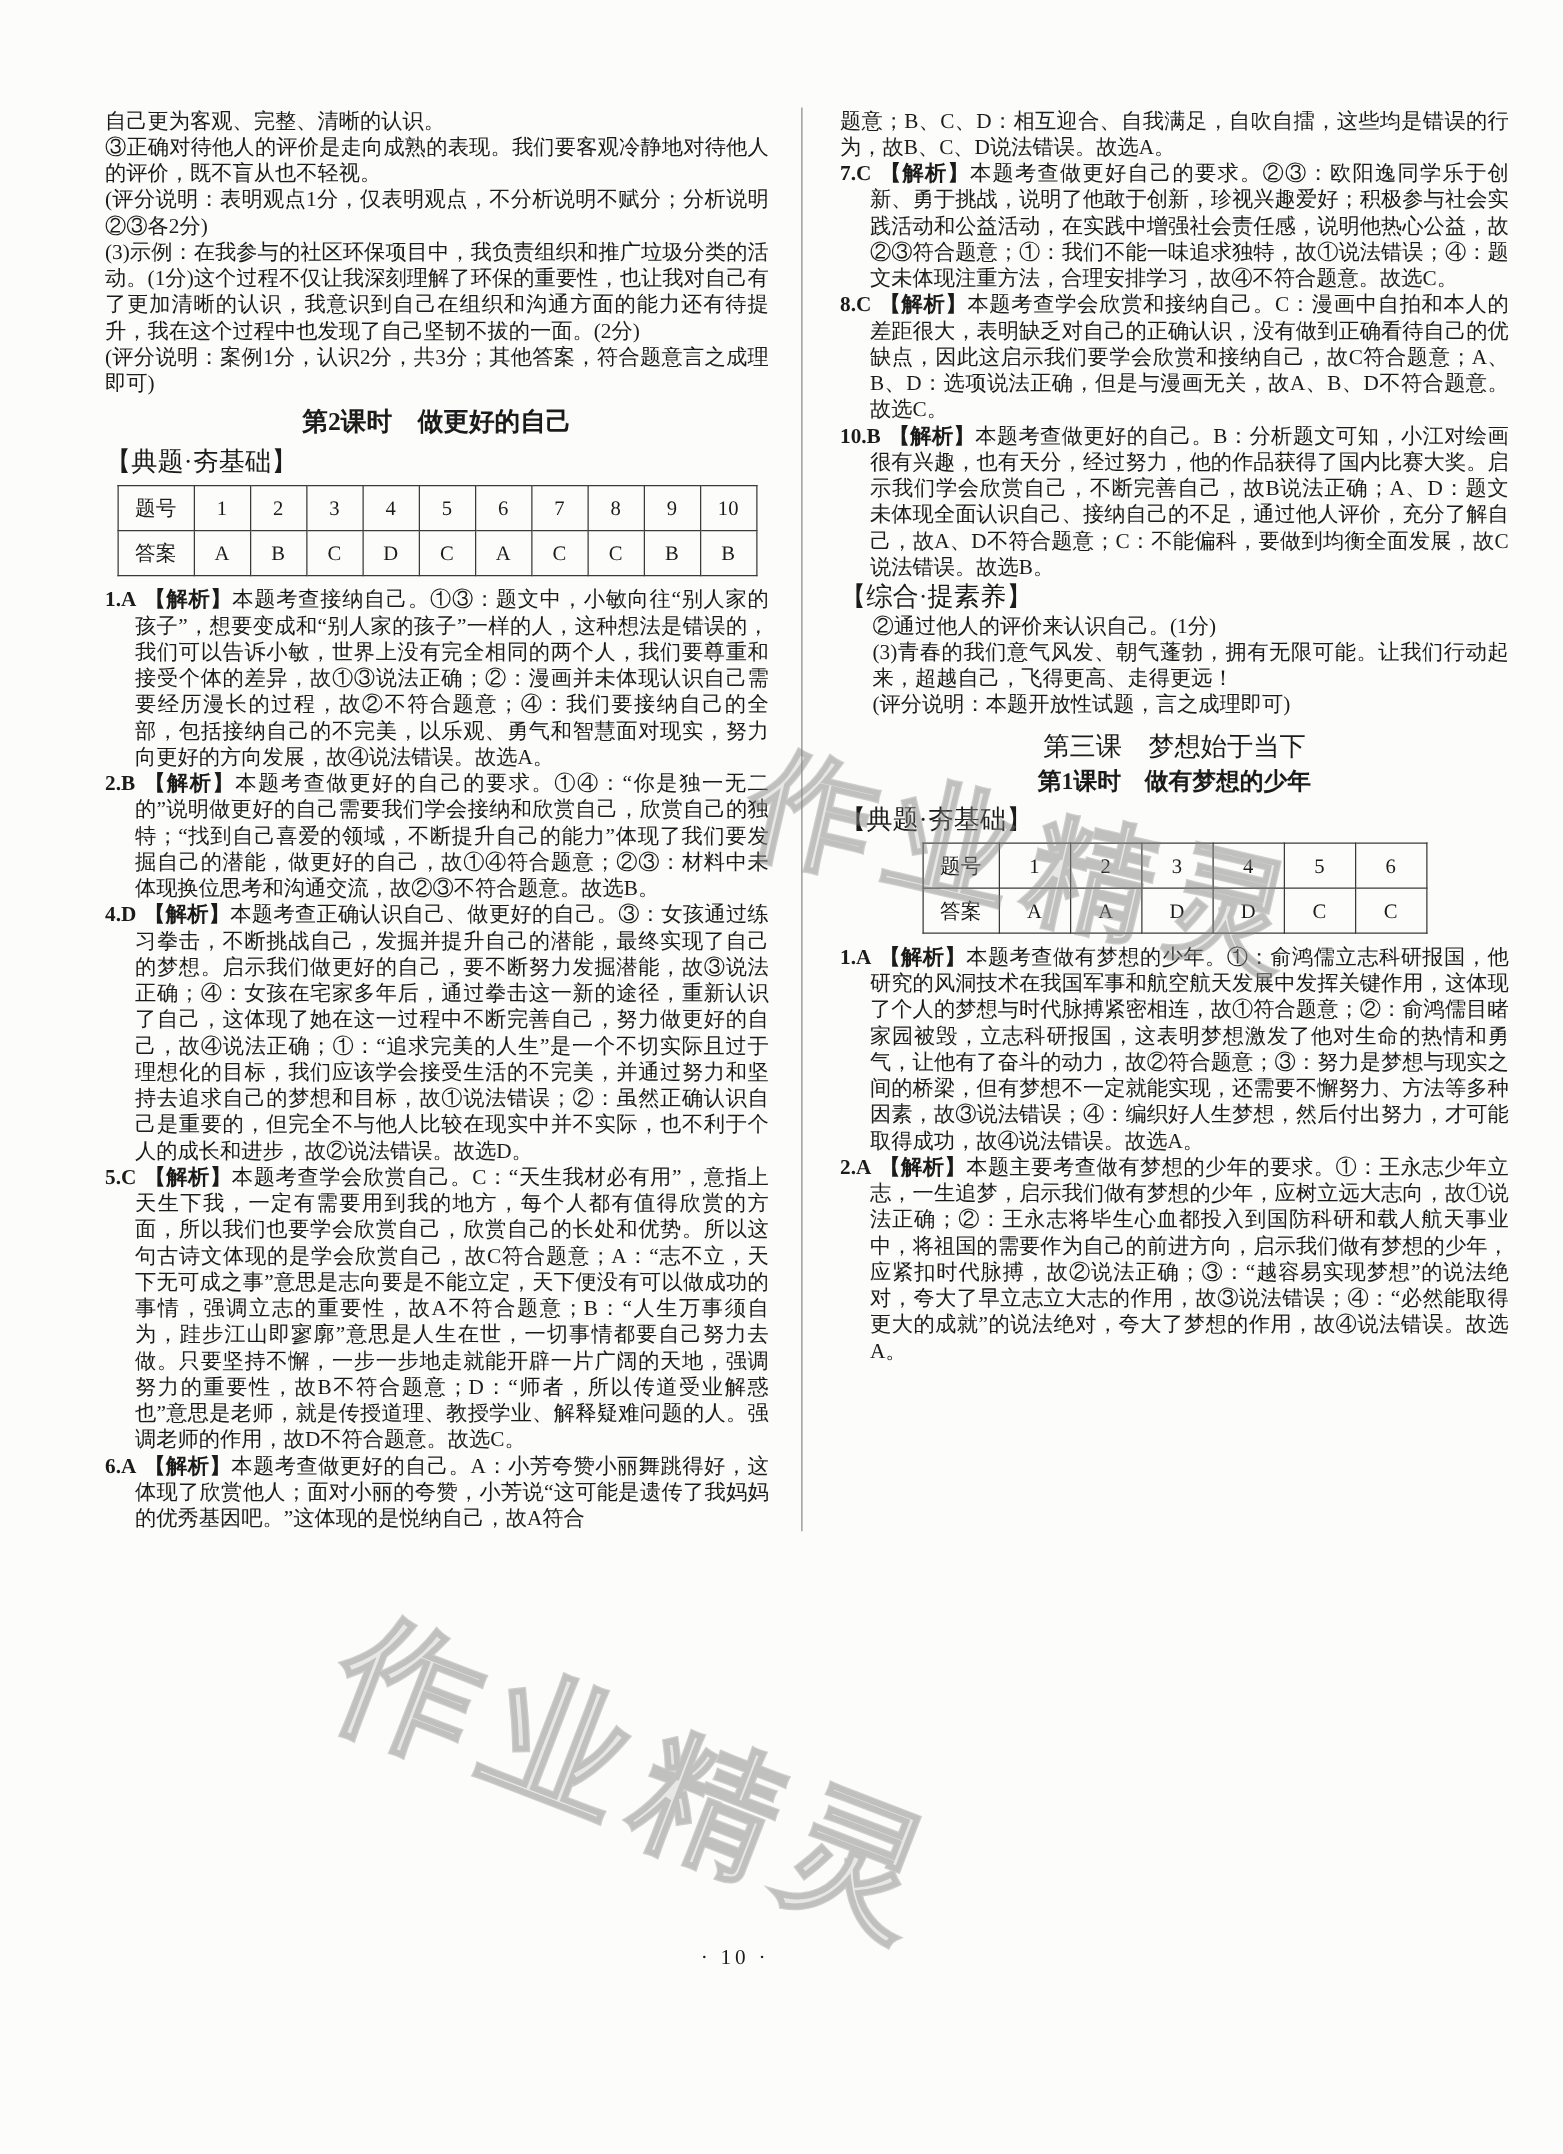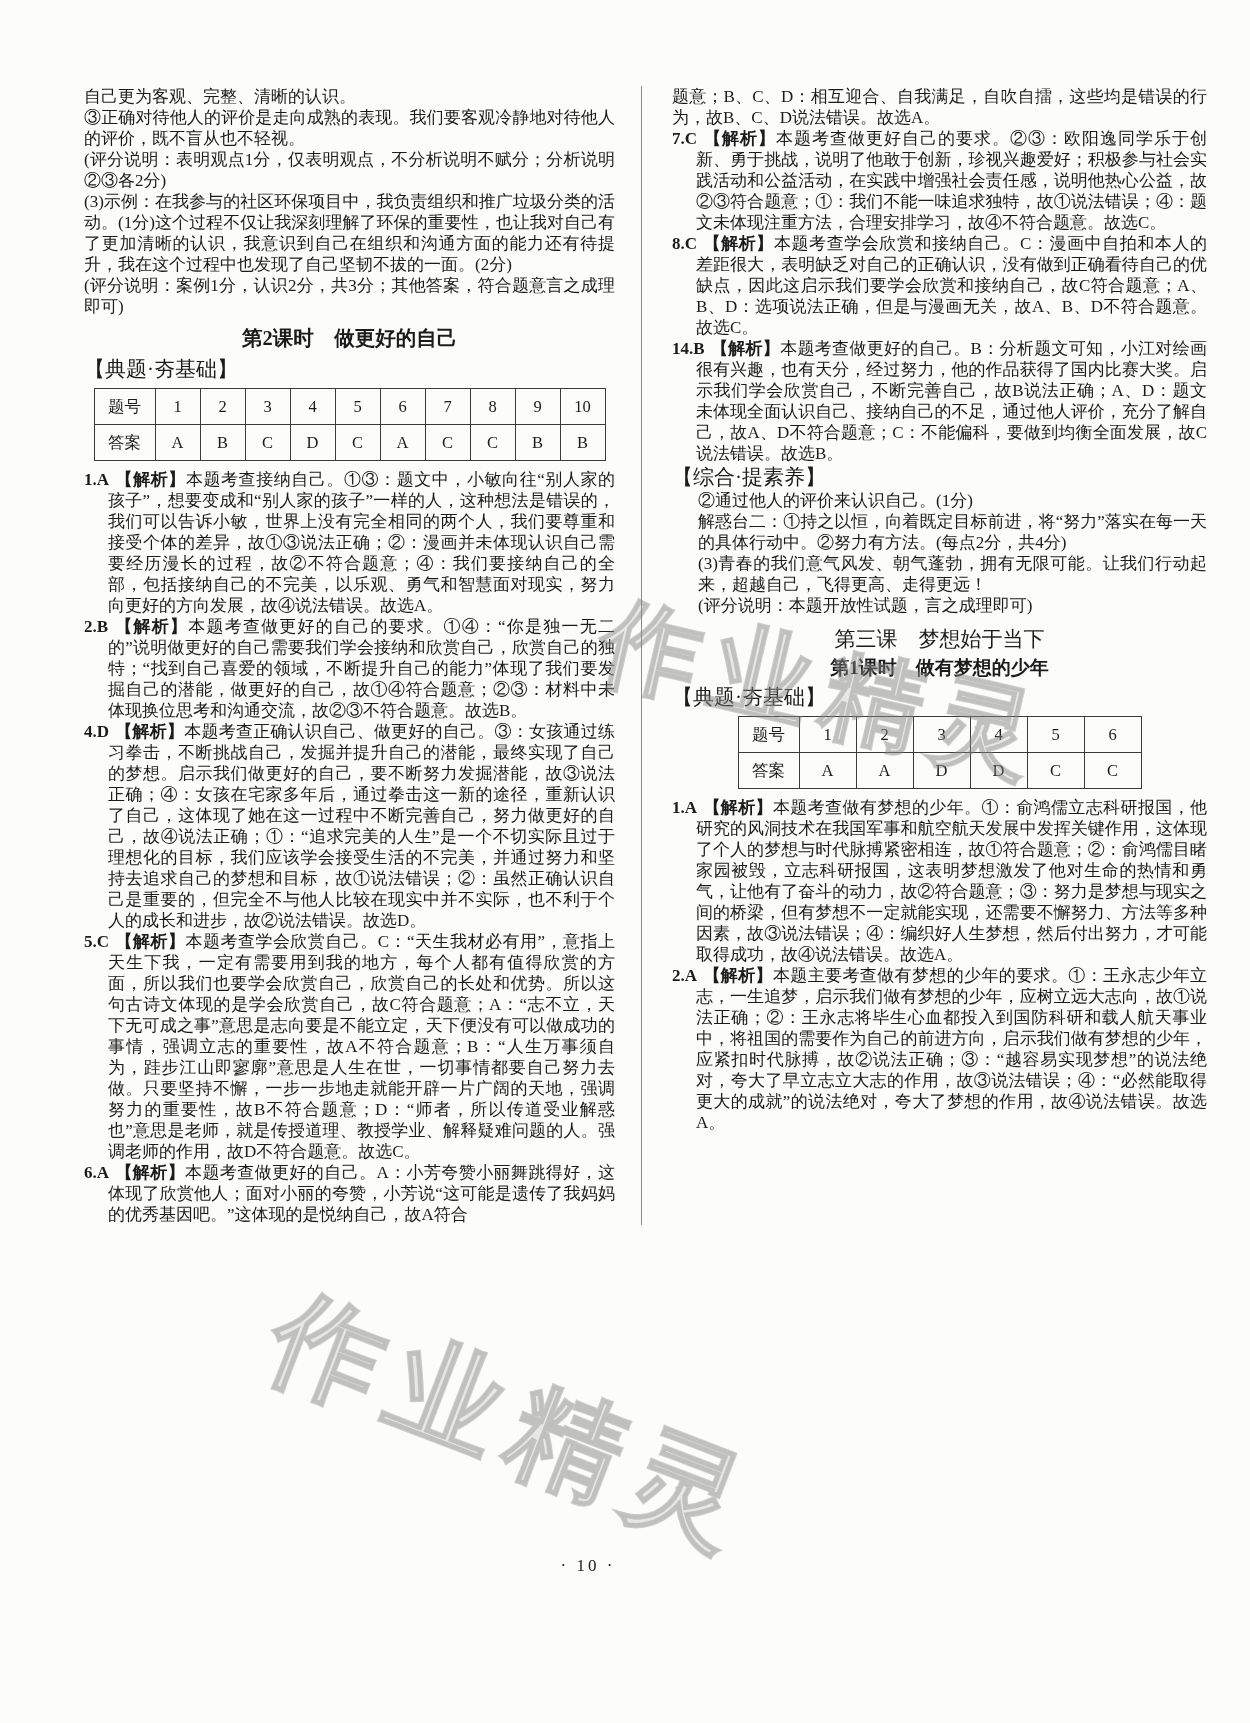--- a/index.html
+++ b/index.html
@@ -88,27 +88,26 @@
     <div class="item"><span class="pfx"><span>4.</span><span>D</span></span><span class="tag">【解析】</span><span>本题考查正确认识自己、做更好的自己。③：女孩通过练习拳击，不断挑战自己，发掘并提升自己的潜能，最终实现了自己的梦想。启示我们做更好的自己，要不断努力发掘潜能，故③说法正确；④：女孩在宅家多年后，通过拳击这一新的途径，重新认识了自己，这体现了她在这一过程中不断完善自己，努力做更好的自己，故④说法正确；①：“追求完美的人生”是一个不切实际且过于理想化的目标，我们应该学会接受生活的不完美，并通过努力和坚持去追求自己的梦想和目标，故①说法错误；②：虽然正确认识自己是重要的，但完全不与他人比较在现实中并不实际，也不利于个人的成长和进步，故②说法错误。故选D。</span></div>
     <div class="item"><span class="pfx"><span>5.</span><span>C</span></span><span class="tag">【解析】</span><span>本题考查学会欣赏自己。C：“天生我材必有用”，意指上天生下我，一定有需要用到我的地方，每个人都有值得欣赏的方面，所以我们也要学会欣赏自己，欣赏自己的长处和优势。所以这句古诗文体现的是学会欣赏自己，故C符合题意；A：“志不立，天下无可成之事”意思是志向要是不能立定，天下便没有可以做成功的事情，强调立志的重要性，故A不符合题意；B：“人生万事须自为，跬步江山即寥廓”意思是人生在世，一切事情都要自己努力去做。只要坚持不懈，一步一步地走就能开辟一片广阔的天地，强调努力的重要性，故B不符合题意；D：“师者，所以传道受业解惑也”意思是老师，就是传授道理、教授学业、解释疑难问题的人。强调老师的作用，故D不符合题意。故选C。</span></div>
     <div class="item"><span class="pfx"><span>6.</span><span>A</span></span><span class="tag">【解析】</span><span>本题考查做更好的自己。A：小芳夸赞小丽舞跳得好，这体现了欣赏他人；面对小丽的夸赞，小芳说“这可能是遗传了我妈妈的优秀基因吧。”这体现的是悦纳自己，故A符合</span></div>
   </div>
 
   <div class="col col-right">
     <p class="para">题意；B、C、D：相互迎合、自我满足，自吹自擂，这些均是错误的行为，故B、C、D说法错误。故选A。</p>
 
     <div class="item"><span class="pfx"><span>7.</span><span>C</span></span><span class="tag">【解析】</span><span>本题考查做更好自己的要求。②③：欧阳逸同学乐于创新、勇于挑战，说明了他敢于创新，珍视兴趣爱好；积极参与社会实践活动和公益活动，在实践中增强社会责任感，说明他热心公益，故②③符合题意；①：我们不能一味追求独特，故①说法错误；④：题文未体现注重方法，合理安排学习，故④不符合题意。故选C。</span></div>
     <div class="item"><span class="pfx"><span>8.</span><span>C</span></span><span class="tag">【解析】</span><span>本题考查学会欣赏和接纳自己。C：漫画中自拍和本人的差距很大，表明缺乏对自己的正确认识，没有做到正确看待自己的优缺点，因此这启示我们要学会欣赏和接纳自己，故C符合题意；A、B、D：选项说法正确，但是与漫画无关，故A、B、D不符合题意。故选C。</span></div>
-    <div class="item"><span class="pfx"><span>14.</span><span>B</span></span><span class="tag">【解析】</span><span>本题考查做更好的自己。B：分析题文可知，小江对绘画很有兴趣，也有天分，经过努力，他的作品获得了国内比赛大奖。启示我们学会欣赏自己，不断完善自己，故B说法正确；A、D：题文未体现全面认识自己、接纳自己的不足，通过他人评价，充分了解自己，故A、D不符合题意；C：不能偏科，要做到均衡全面发展，故C说法错误。故选B。</span></div>
+    <div class="item"><span class="pfx"><span>10.</span><span>B</span></span><span class="tag">【解析】</span><span>本题考查做更好的自己。B：分析题文可知，小江对绘画很有兴趣，也有天分，经过努力，他的作品获得了国内比赛大奖。启示我们学会欣赏自己，不断完善自己，故B说法正确；A、D：题文未体现全面认识自己、接纳自己的不足，通过他人评价，充分了解自己，故A、D不符合题意；C：不能偏科，要做到均衡全面发展，故C说法错误。故选B。</span></div>
 
     <div class="section-label">【综合·提素养】</div>
 
     <div class="item11">
       <p>②通过他人的评价来认识自己。(1分)</p>
-      <p>解惑台二：①持之以恒，向着既定目标前进，将“努力”落实在每一天的具体行动中。②努力有方法。(每点2分，共4分)</p>
       <p>(3)青春的我们意气风发、朝气蓬勃，拥有无限可能。让我们行动起来，超越自己，飞得更高、走得更远！</p>
       <p>(评分说明：本题开放性试题，言之成理即可)</p>
     </div>
 
     <h2 class="course-header">第三课　梦想始于当下</h2>
     <h3 class="sub-header">第1课时　做有梦想的少年</h3>
     <div class="section-label">【典题·夯基础】</div>
 
     <table class="anskey t6">
       <tbody>

